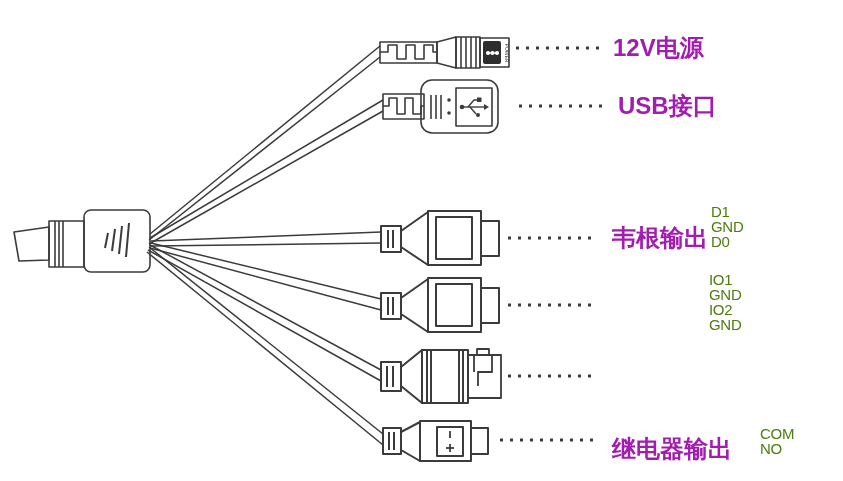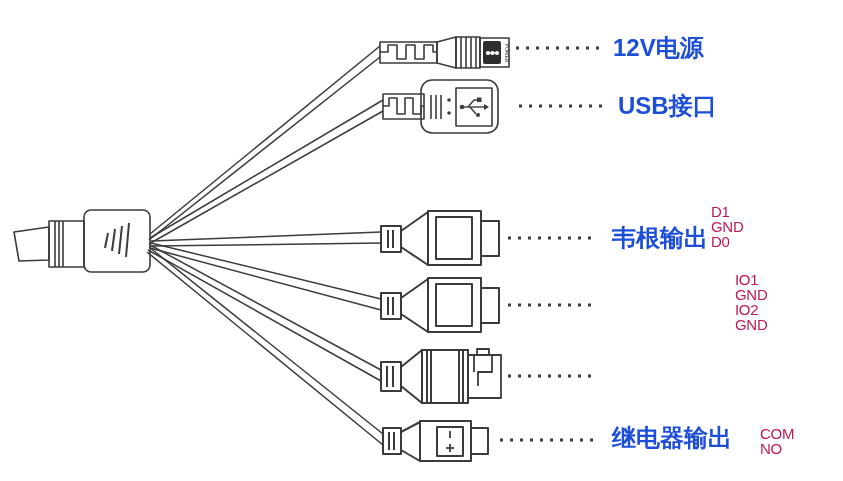--- a/index.html
+++ b/index.html
@@ -2,25 +2,25 @@
 <html><head>
 <meta charset="utf-8">
 <style>
   html,body{margin:0;padding:0;background:#ffffff;}
   #stage{
     position:relative;width:843px;height:481px;background:#ffffff;overflow:hidden;
     font-family:"Liberation Sans","DejaVu Sans",sans-serif;
   }
   #art{position:absolute;left:0;top:0;}
   .label{
-    position:absolute;font-size:24px;font-weight:700;color:#1d4ed8;
+    position:absolute;font-size:24px;font-weight:700;color:#a21caf;
     white-space:nowrap;letter-spacing:0px;line-height:26px;
   }
   .pins{
-    position:absolute;font-size:15px;font-weight:400;color:#be185d;
+    position:absolute;font-size:15px;font-weight:400;color:#4d7c0f;
     line-height:15px;letter-spacing:-0.3px;white-space:nowrap;
   }
   .pins div{height:15px;}
 </style>
 </head>
 <body>
 
 <div id="stage">
 
   <svg id="art" width="843" height="481" viewBox="0 0 843 481">
@@ -177,27 +177,27 @@
 
   <div class="label" style="left:618px;top:93px">USB接口</div>
 
   <div class="label" style="left:612px;top:225px">韦根输出</div>
   <div class="pins" style="left:711px;top:204px">
     <div>D1</div>
     <div>GND</div>
     <div>D0</div>
   </div>
 
-  <div class="pins" style="left:735px;top:272px">
+  <div class="pins" style="left:709px;top:272px">
     <div>IO1</div>
     <div>GND</div>
     <div>IO2</div>
     <div>GND</div>
   </div>
 
 
-  <div class="label" style="left:612px;top:425px">继电器输出</div>
+  <div class="label" style="left:612px;top:436px">继电器输出</div>
   <div class="pins" style="left:760px;top:426px">
     <div>COM</div>
     <div>NO</div>
   </div>
 
 </div>
 
 </body></html>

